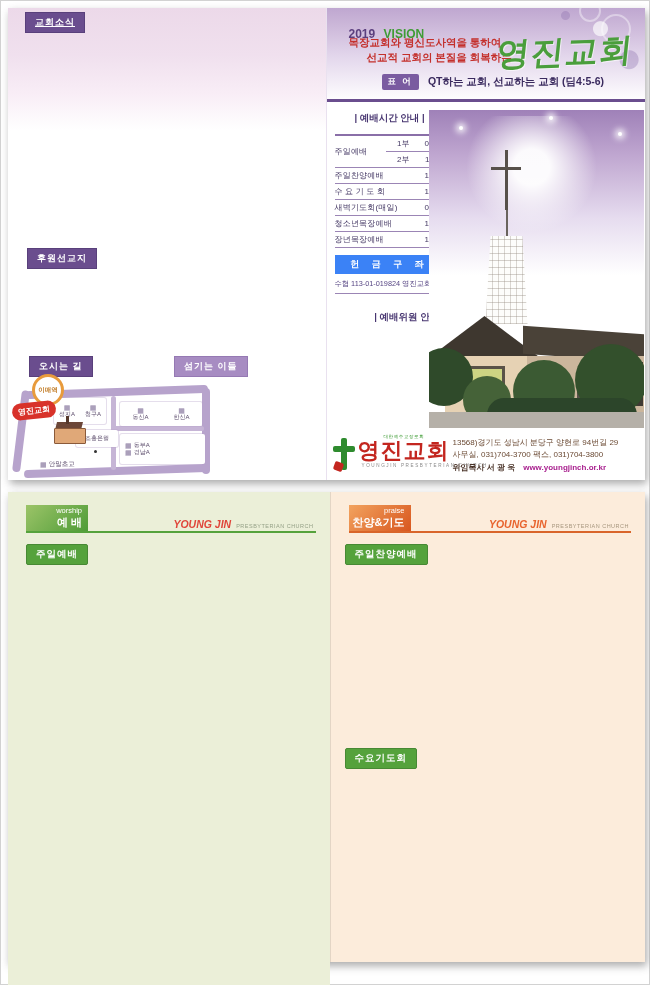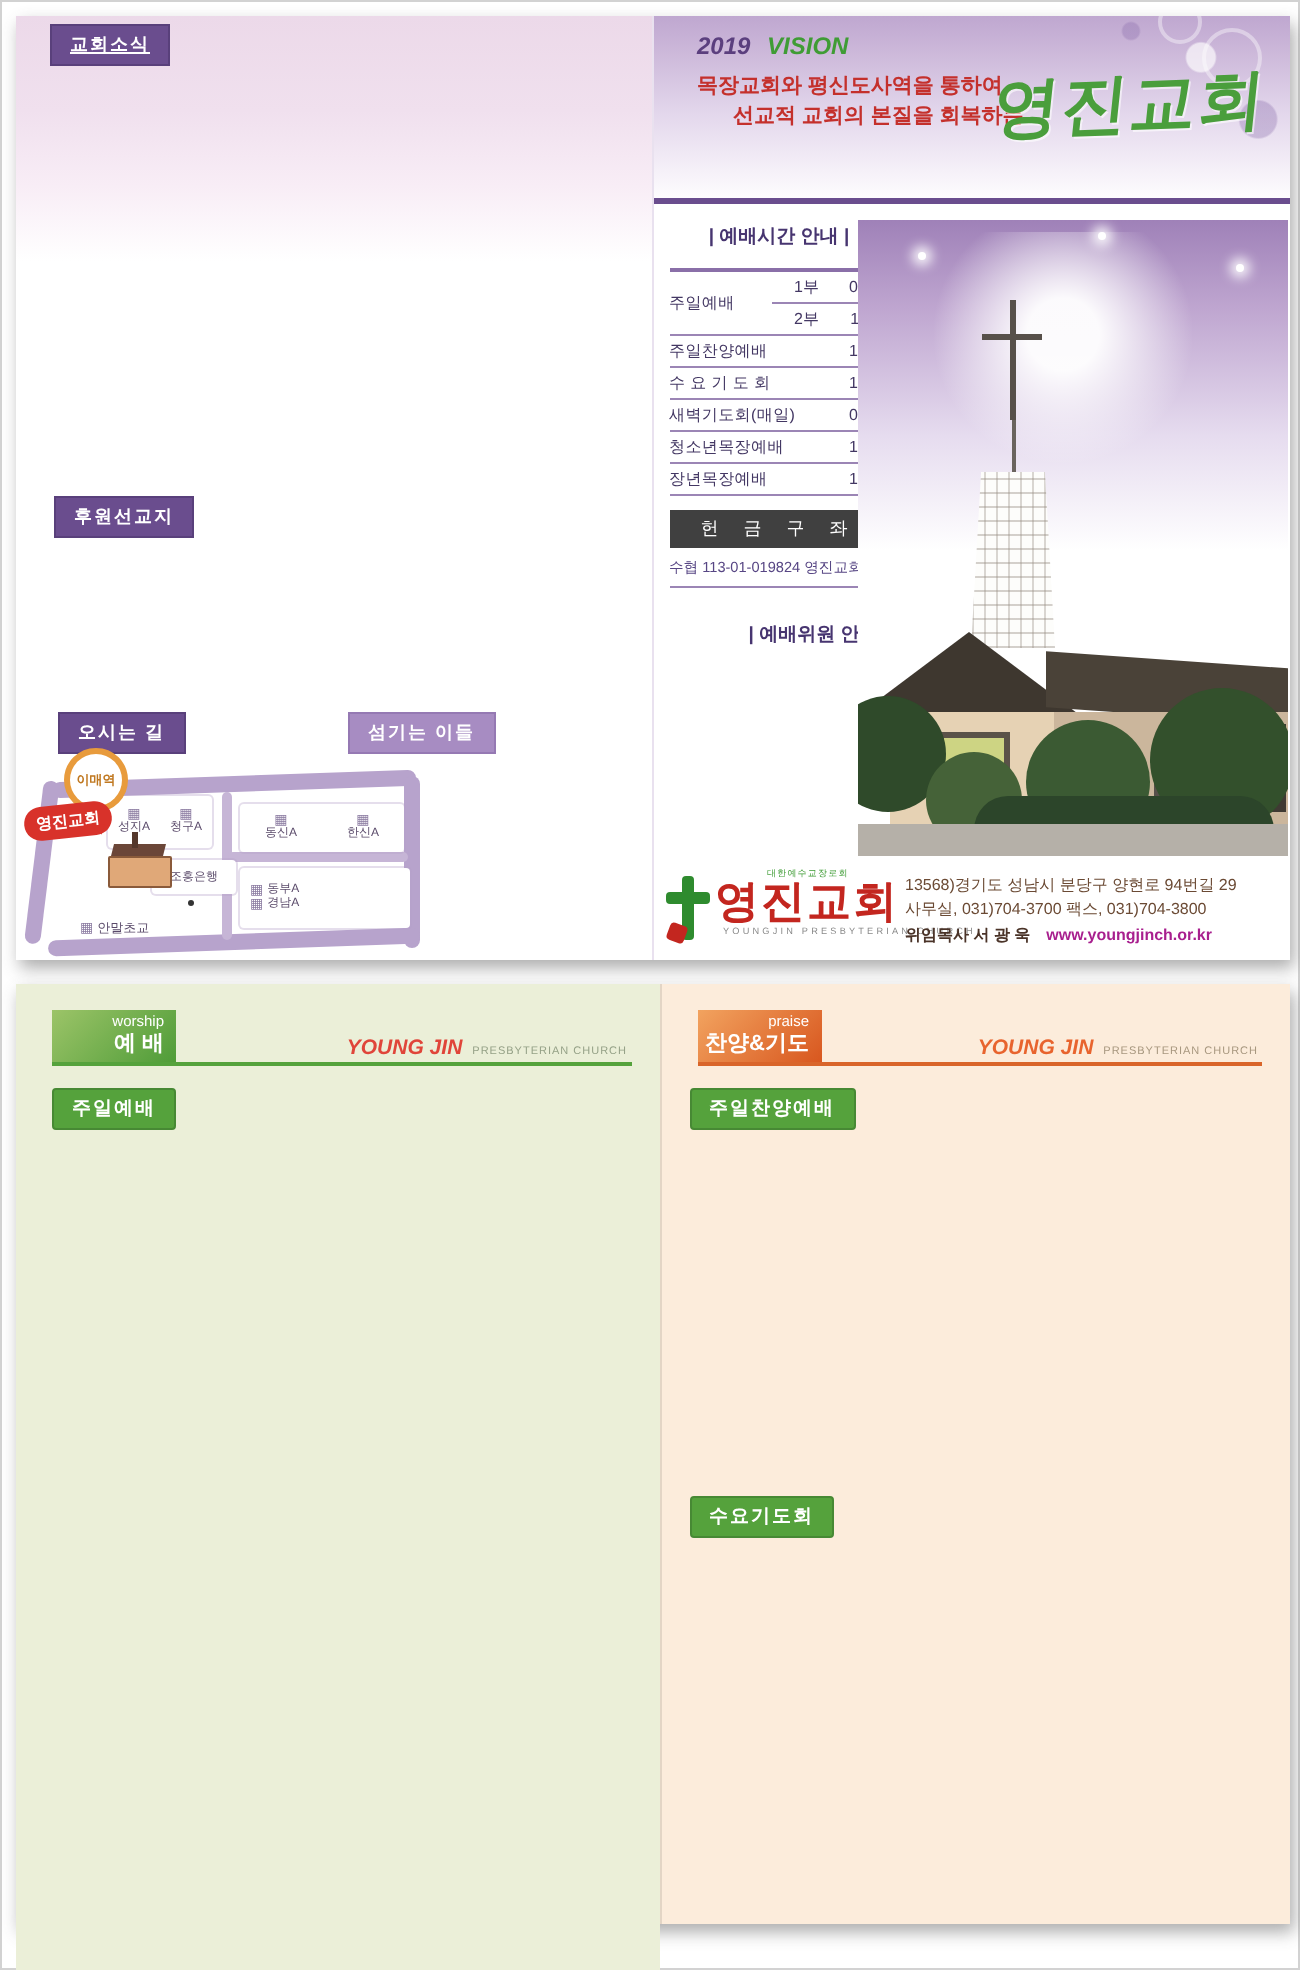--- a/index.html
+++ b/index.html
@@ -50,21 +50,21 @@
 
   
   .front-cover{position:relative;width:319px;height:472px;background:#fff;border-left:1px solid #e9e1ef;}
   .fc-header{position:absolute;left:0;top:0;width:100%;height:94px;overflow:hidden;
     background:
       radial-gradient(circle at 86% 22%, rgba(255,255,255,.65) 0 7px, rgba(255,255,255,0) 8px),
       radial-gradient(circle at 95% 55%, rgba(123,92,161,.30) 0 9px, rgba(123,92,161,0) 10px),
       radial-gradient(circle at 75% 8%,  rgba(123,92,161,.28) 0 4px, rgba(123,92,161,0) 5px),
       linear-gradient(180deg,#bfa7d0 0%,#cdb9da 20%,#e3d7ec 52%,#f5f0f8 82%,#ffffff 100%);}
   .ring{position:absolute;border:2px solid rgba(255,255,255,.4);border-radius:50%;}
-  .fc-vision{position:absolute;left:22px;top:8px;font-size:12px;font-weight:bold;font-style:italic;}
+  .fc-vision{position:absolute;left:22px;top:19px;font-size:12px;font-weight:bold;}
   .fc-vision .yr{color:#5b3f7e;}
   .fc-vision .vi{color:#3f9c35;margin-left:5px;}
   .fc-slogan1{position:absolute;left:22px;top:28px;font-size:10.5px;font-weight:bold;color:#c4302c;}
   .fc-slogan2{position:absolute;left:40px;top:43px;font-size:10.5px;font-weight:bold;color:#c4302c;}
   .fc-callig{position:absolute;right:12px;top:22px;font-size:33px;font-weight:bold;color:#4a9e3c;
     transform:skewX(-8deg) rotate(-2deg);letter-spacing:1px;text-shadow:1px 1px 0 rgba(255,255,255,.6);}
   .fc-motto-row{position:absolute;left:55px;top:66px;display:flex;align-items:center;}
   .motto-label{background:#7a5ba0;color:#fff;font-size:8.5px;font-weight:bold;padding:2px 6px;
     border-radius:2px;letter-spacing:2px;}
   .motto-text{margin-left:9px;font-size:10.5px;font-weight:bold;color:#3a2a5e;}
@@ -74,22 +74,22 @@
   .sch-title{font-size:9.5px;font-weight:bold;color:#473570;text-align:center;margin-bottom:9px;}
   .sch-table{border-top:2px solid #8a6fa8;font-size:8px;color:#433763;}
   .sch-row{display:flex;align-items:center;border-bottom:1.5px solid #9b85b5;min-height:15px;}
   .sch-label{flex:1;letter-spacing:.2px;}
   .sch-time{width:28px;text-align:right;}
   .sch-row.double{min-height:30px;}
   .sch-sub{flex:1.15;display:flex;flex-direction:column;}
   .sch-subrow{display:flex;align-items:center;height:15px;}
   .sch-subrow:first-child{border-bottom:1px solid #9b85b5;}
   .sch-subname{flex:1;text-align:right;padding-right:7px;}
-  .offer-banner{margin-top:7px;background:#404040;color:#fff;text-align:center;font-size:9px;
-    font-weight:normal;letter-spacing:5px;padding:3px 0;}
+  .offer-banner{margin-top:7px;background:#3b82f6;color:#fff;text-align:center;font-size:9px;
+    font-weight:bold;letter-spacing:5px;padding:3px 0;}
   .offer-account{font-size:7.3px;color:#574684;padding:5px 0 4px 0;border-bottom:1.5px solid #9b85b5;}
   .committee-title{margin-top:17px;font-size:9.5px;font-weight:bold;color:#473570;text-align:right;}
 
   
   .photo{position:absolute;left:102px;top:102px;width:215px;height:318px;overflow:hidden;
     background:linear-gradient(180deg,#9f81b8 0%,#bfa6d0 14%,#e6dcef 34%,#ffffff 52%);}
   .glow{position:absolute;left:18%;top:2%;width:60%;height:40%;
     background:radial-gradient(circle at 50% 40%, rgba(255,255,255,.95) 0 18%, rgba(255,255,255,0) 65%);}
   .star{position:absolute;width:4px;height:4px;background:#fff;border-radius:50%;
     box-shadow:0 0 6px 3px rgba(255,255,255,.9);}
@@ -225,20 +225,24 @@
     <div class="fc-header">
       <div class="ring" style="right:14px;top:6px;width:26px;height:26px;"></div>
       <div class="ring" style="right:44px;top:-8px;width:18px;height:18px;"></div>
       <div class="fc-vision">
         <span class="yr">2019</span>
         <span class="vi">VISION</span>
       </div>
       <div class="fc-slogan1">목장교회와 평신도사역을 통하여</div>
       <div class="fc-slogan2">선교적 교회의 본질을 회복하는</div>
       <div class="fc-callig">영진교회</div>
+      <div class="fc-motto-row">
+        <span class="motto-label">표 어</span>
+        <span class="motto-text">QT하는 교회, 선교하는 교회 (딤4:5-6)</span>
+      </div>
     </div>
     <div class="fc-rule"></div>
 
     <div class="sch-col">
       <div class="sch-title">| 예배시간 안내 |</div>
       <div class="sch-table">
         <div class="sch-row double">
           <span class="sch-label">주일예배</span>
           <span class="sch-sub">
             <span class="sch-subrow">

